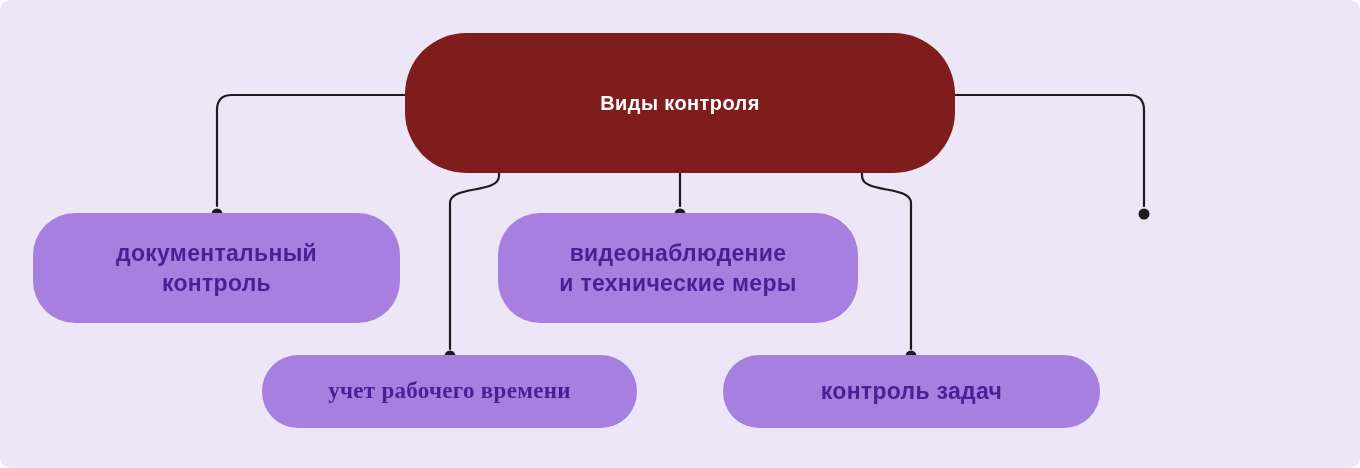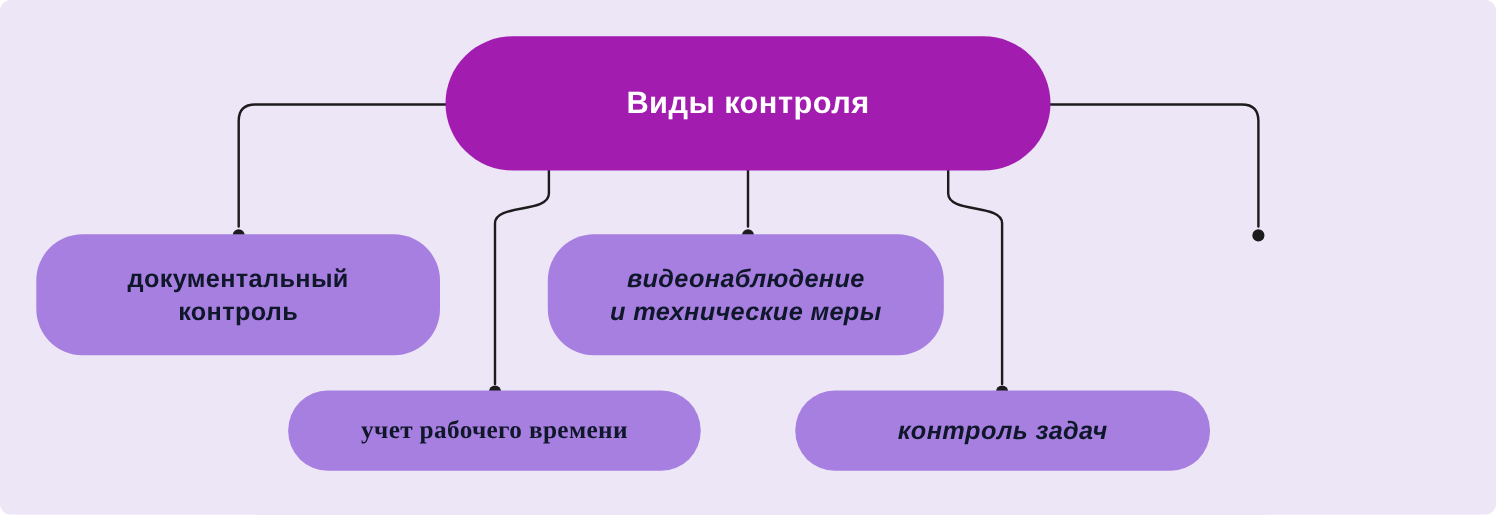--- a/index.html
+++ b/index.html
@@ -25,45 +25,45 @@
     pointer-events: none;
   }
   .node {
     position: absolute;
     display: flex;
     align-items: center;
     justify-content: center;
     text-align: center;
     white-space: pre-line;
     box-sizing: border-box;
-    color: #0f172a;
+    color: #4c1d95;
     font-weight: 700;
     letter-spacing: 0.3px;
     line-height: 1.32;
   }
   .root-node {
     left: 405px;
     top: 33px;
     width: 550px;
-    height: 122px;
+    height: 140px;
     border-radius: 61px;
-    background: #a21caf;
+    background: #7f1d1d;
     color: #FFFFFF;
-    font-size: 28px;
+    font-size: 20px;
     letter-spacing: 0.4px;
   }
   .leaf {
     background: #A77FE0;
     font-size: 23px;
   }
   .node-documentary { left: 33px;  top: 213px; width: 367px; height: 110px; border-radius: 42px; }
-  .node-video       { left: 498px; top: 213px; width: 360px; height: 110px; border-radius: 42px; font-style: italic; }
+  .node-video       { left: 498px; top: 213px; width: 360px; height: 110px; border-radius: 42px; }
   .node-feedback    { left: 961px; top: 213px; width: 370px; height: 110px; border-radius: 42px; }
   .node-time        { left: 262px; top: 355px; width: 375px; height: 73px;  border-radius: 36px; font-family: Liberation Serif, serif; }
-  .node-tasks       { left: 723px; top: 355px; width: 377px; height: 73px;  border-radius: 36px; font-style: italic; }
+  .node-tasks       { left: 723px; top: 355px; width: 377px; height: 73px;  border-radius: 36px; }
 </style>
 </head>
 <body>
 
 <div class="canvas">
 
   <svg class="connectors" viewBox="0 0 1360 468" xmlns="http://www.w3.org/2000/svg">
     <g fill="none" stroke="#1C1B1E" stroke-width="2.2" stroke-linecap="round">
       <path d="M405 95 H232 Q217 95 217 110 V206"></path>
       <path d="M955 95 H1129 Q1144 95 1144 110 V206"></path>

